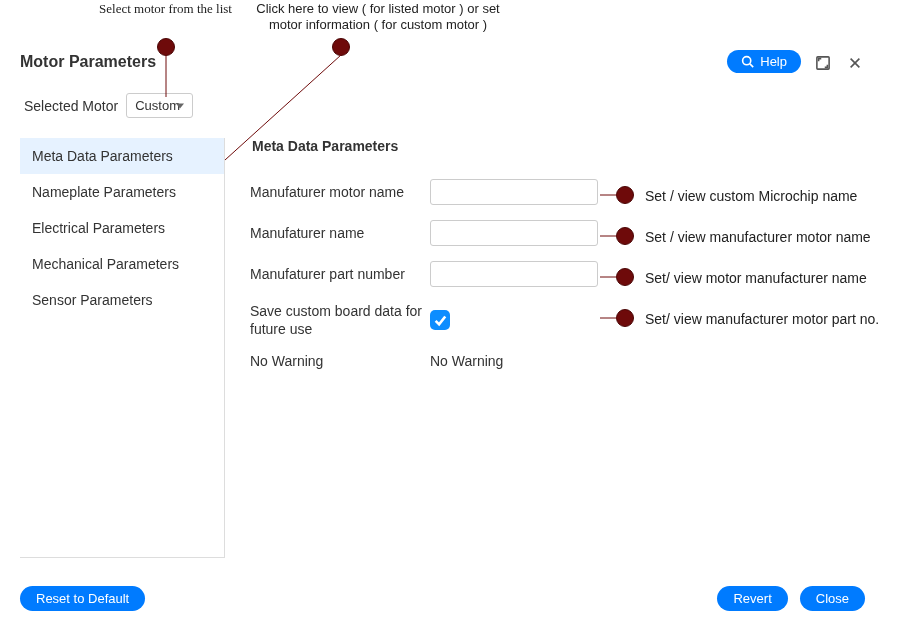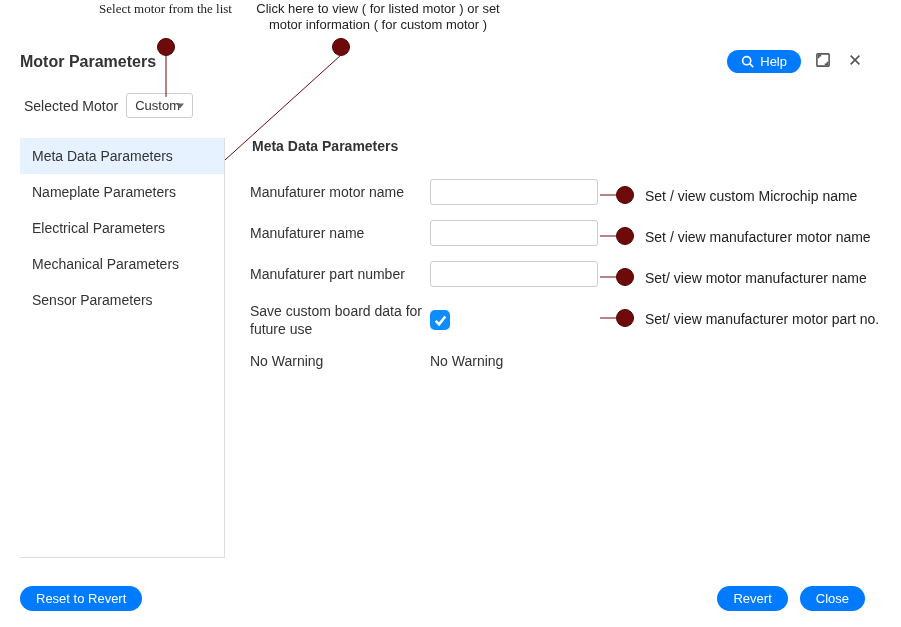--- a/index.html
+++ b/index.html
@@ -9,21 +9,21 @@
   .top-annotations { position: absolute; top: 0; left: 0; width: 100%; height: 50px; }
   .ann-text { position: absolute; font-size: 13px; color: #222; text-align: center; line-height: 1.2; }
   .ann-text-1 { left: 98px; top: 1px; width: 135px; font-family: Liberation Serif, serif; }
   .ann-text-2 { left: 238px; top: 1px; width: 280px; }
 
   
   .dialog { position: absolute; left: 20px; top: 50px; width: 845px; }
 
   .dialog-header { display: flex; justify-content: space-between; align-items: center; margin-bottom: 10px;}
   .dialog-title { font-weight: bold; color: #333; font-size: 16px; }
-  .header-actions { display: flex; align-items: flex-start; gap: 12px; }
+  .header-actions { display: flex; align-items: flex-end; gap: 12px; }
   .help-btn { display: inline-flex; align-items: center; gap:6px; background:#007bff; color:#fff; border:none; border-radius: 14px; padding: 4px 14px; font-size: 13px; cursor:pointer;}
   .help-btn svg { width:13px; height:13px; fill:none; stroke:#fff; stroke-width:2;}
   .icon-btn { width: 20px; height: 20px; display:inline-flex; align-items:center; justify-content:center; color:#555; cursor:pointer;}
   .icon-btn svg { width:14px; height:14px; stroke:#555; stroke-width:1.8; fill:none;}
 
   
   .selected-row { display:flex; align-items:center; gap:8px; margin: 20px 0 20px 4px;}
   .selected-row label { color:#333; font-size:14px;}
   .sel { border:1px solid #ccc; border-radius:3px; padding:4px 12px 4px 8px; font-size:13px; position:relative; background:#fff; display:inline-flex; align-items:center; }
   .sel::after{ content:""; position:absolute; right:8px; top:50%; width:0; height:0; border-left:4px solid transparent; border-right:4px solid transparent; border-top:5px solid #666; transform:translateY(-50%);}
@@ -133,21 +133,21 @@
         </span>
       </div>
       <div class="nowarn-row">
         <div class="flabel">No Warning</div>
         <div class="fval">No Warning</div>
       </div>
     </div>
   </div>
 
   <div class="footer">
-    <button class="pill-btn">Reset to Revert</button>
+    <button class="pill-btn">Reset to Default</button>
     <div class="footer-right">
       <button class="pill-btn">Revert</button>
       <button class="pill-btn">Close</button>
     </div>
   </div>
 </div>
 
 <div class="marker" style="left:157px; top:38px;"></div>
 <div class="marker" style="left:332px; top:38px;"></div>
 <div class="marker" style="left:616px; top:186px;"></div>

